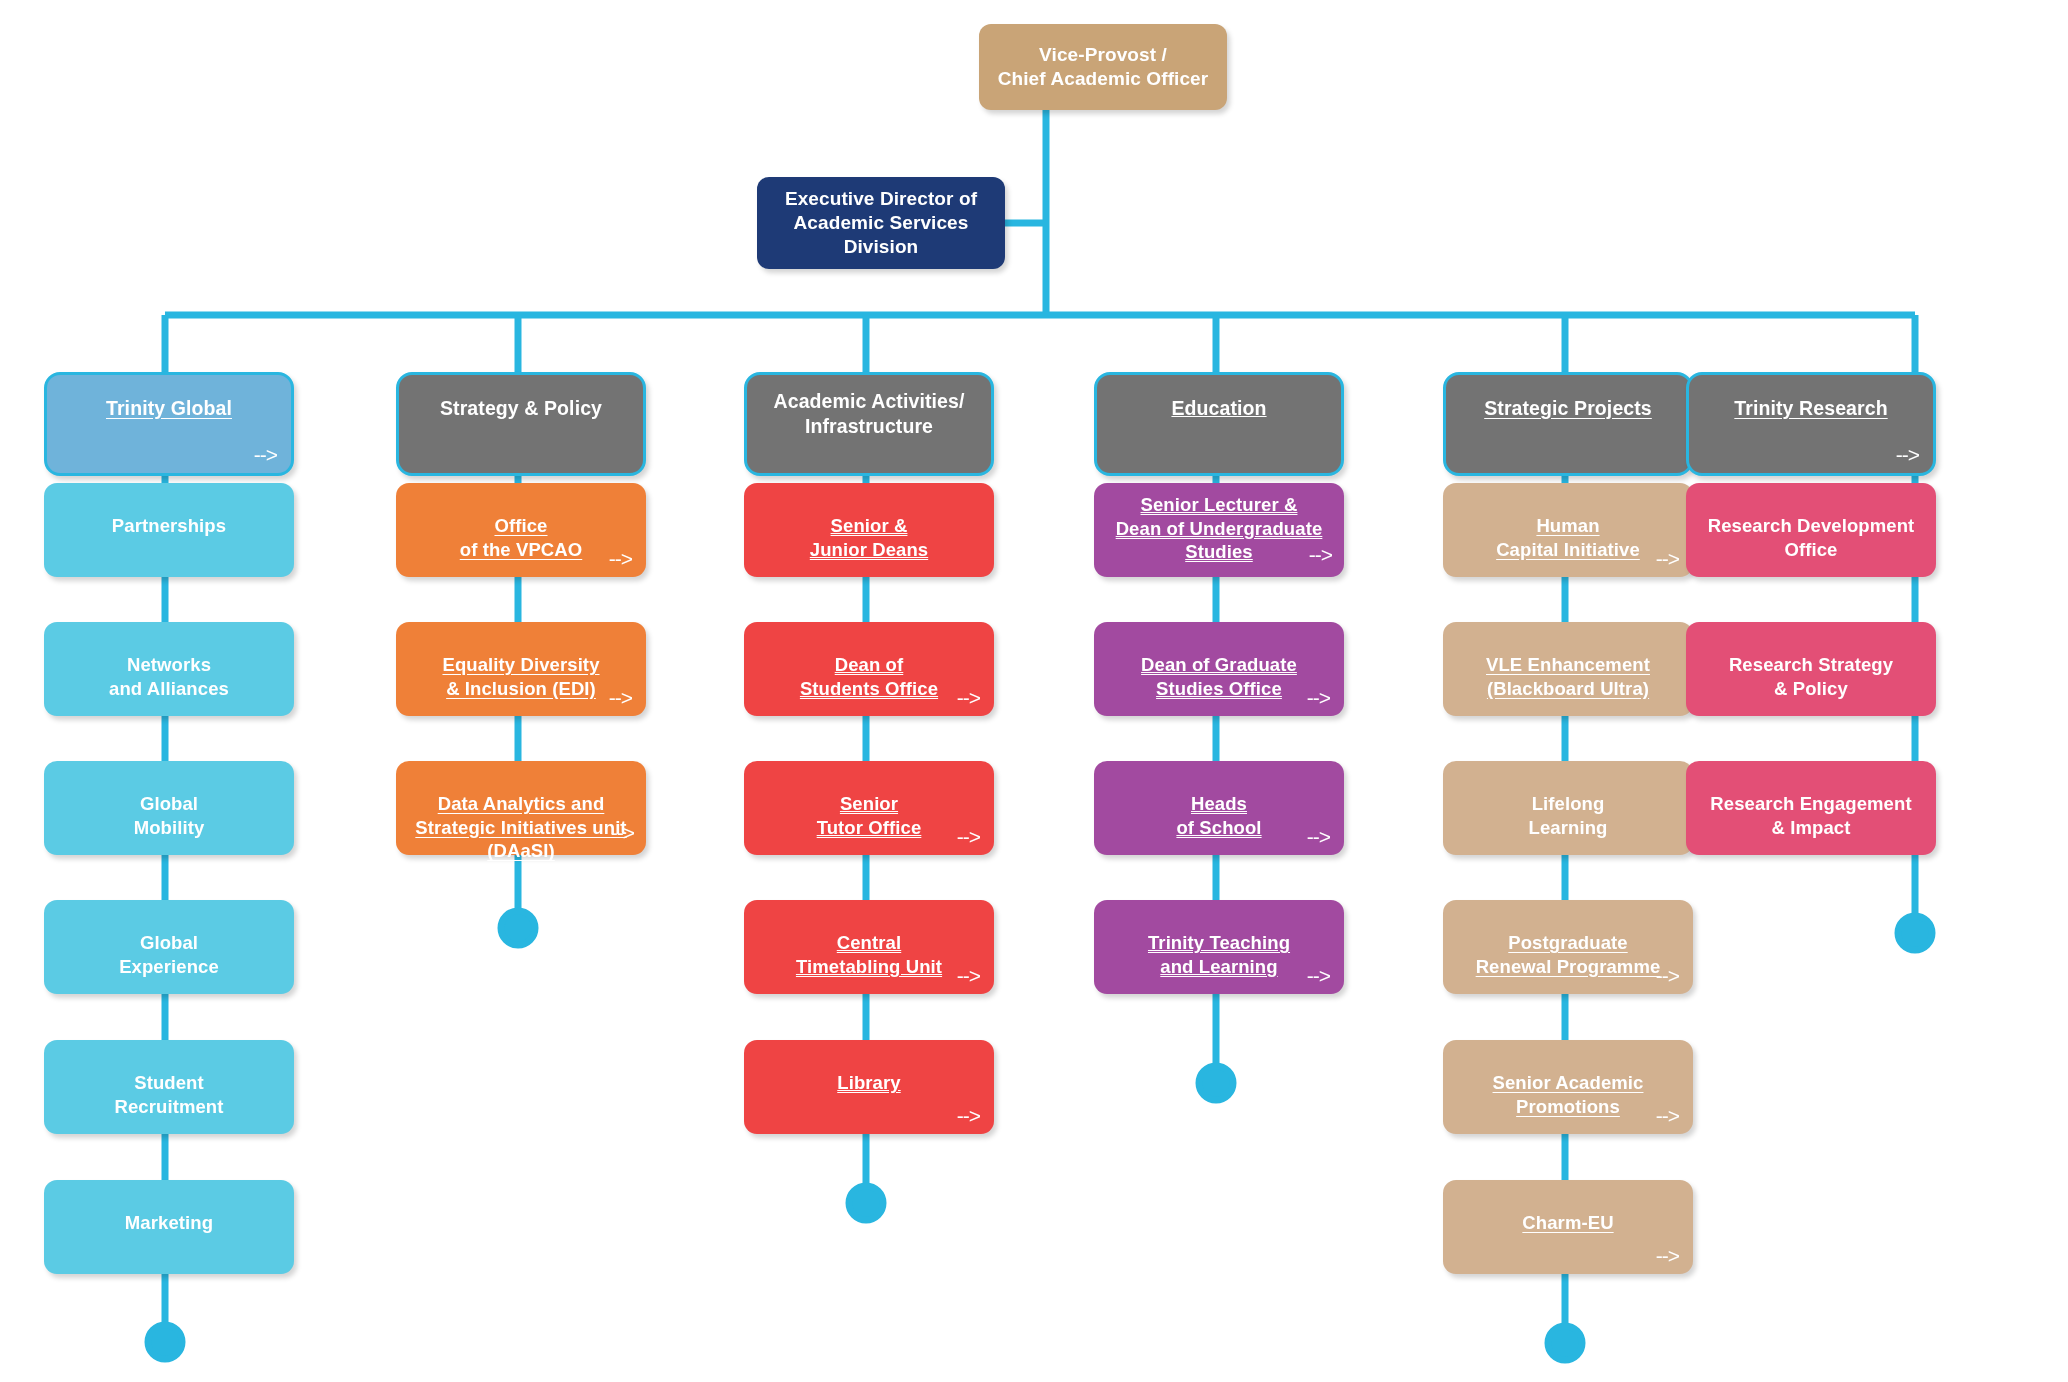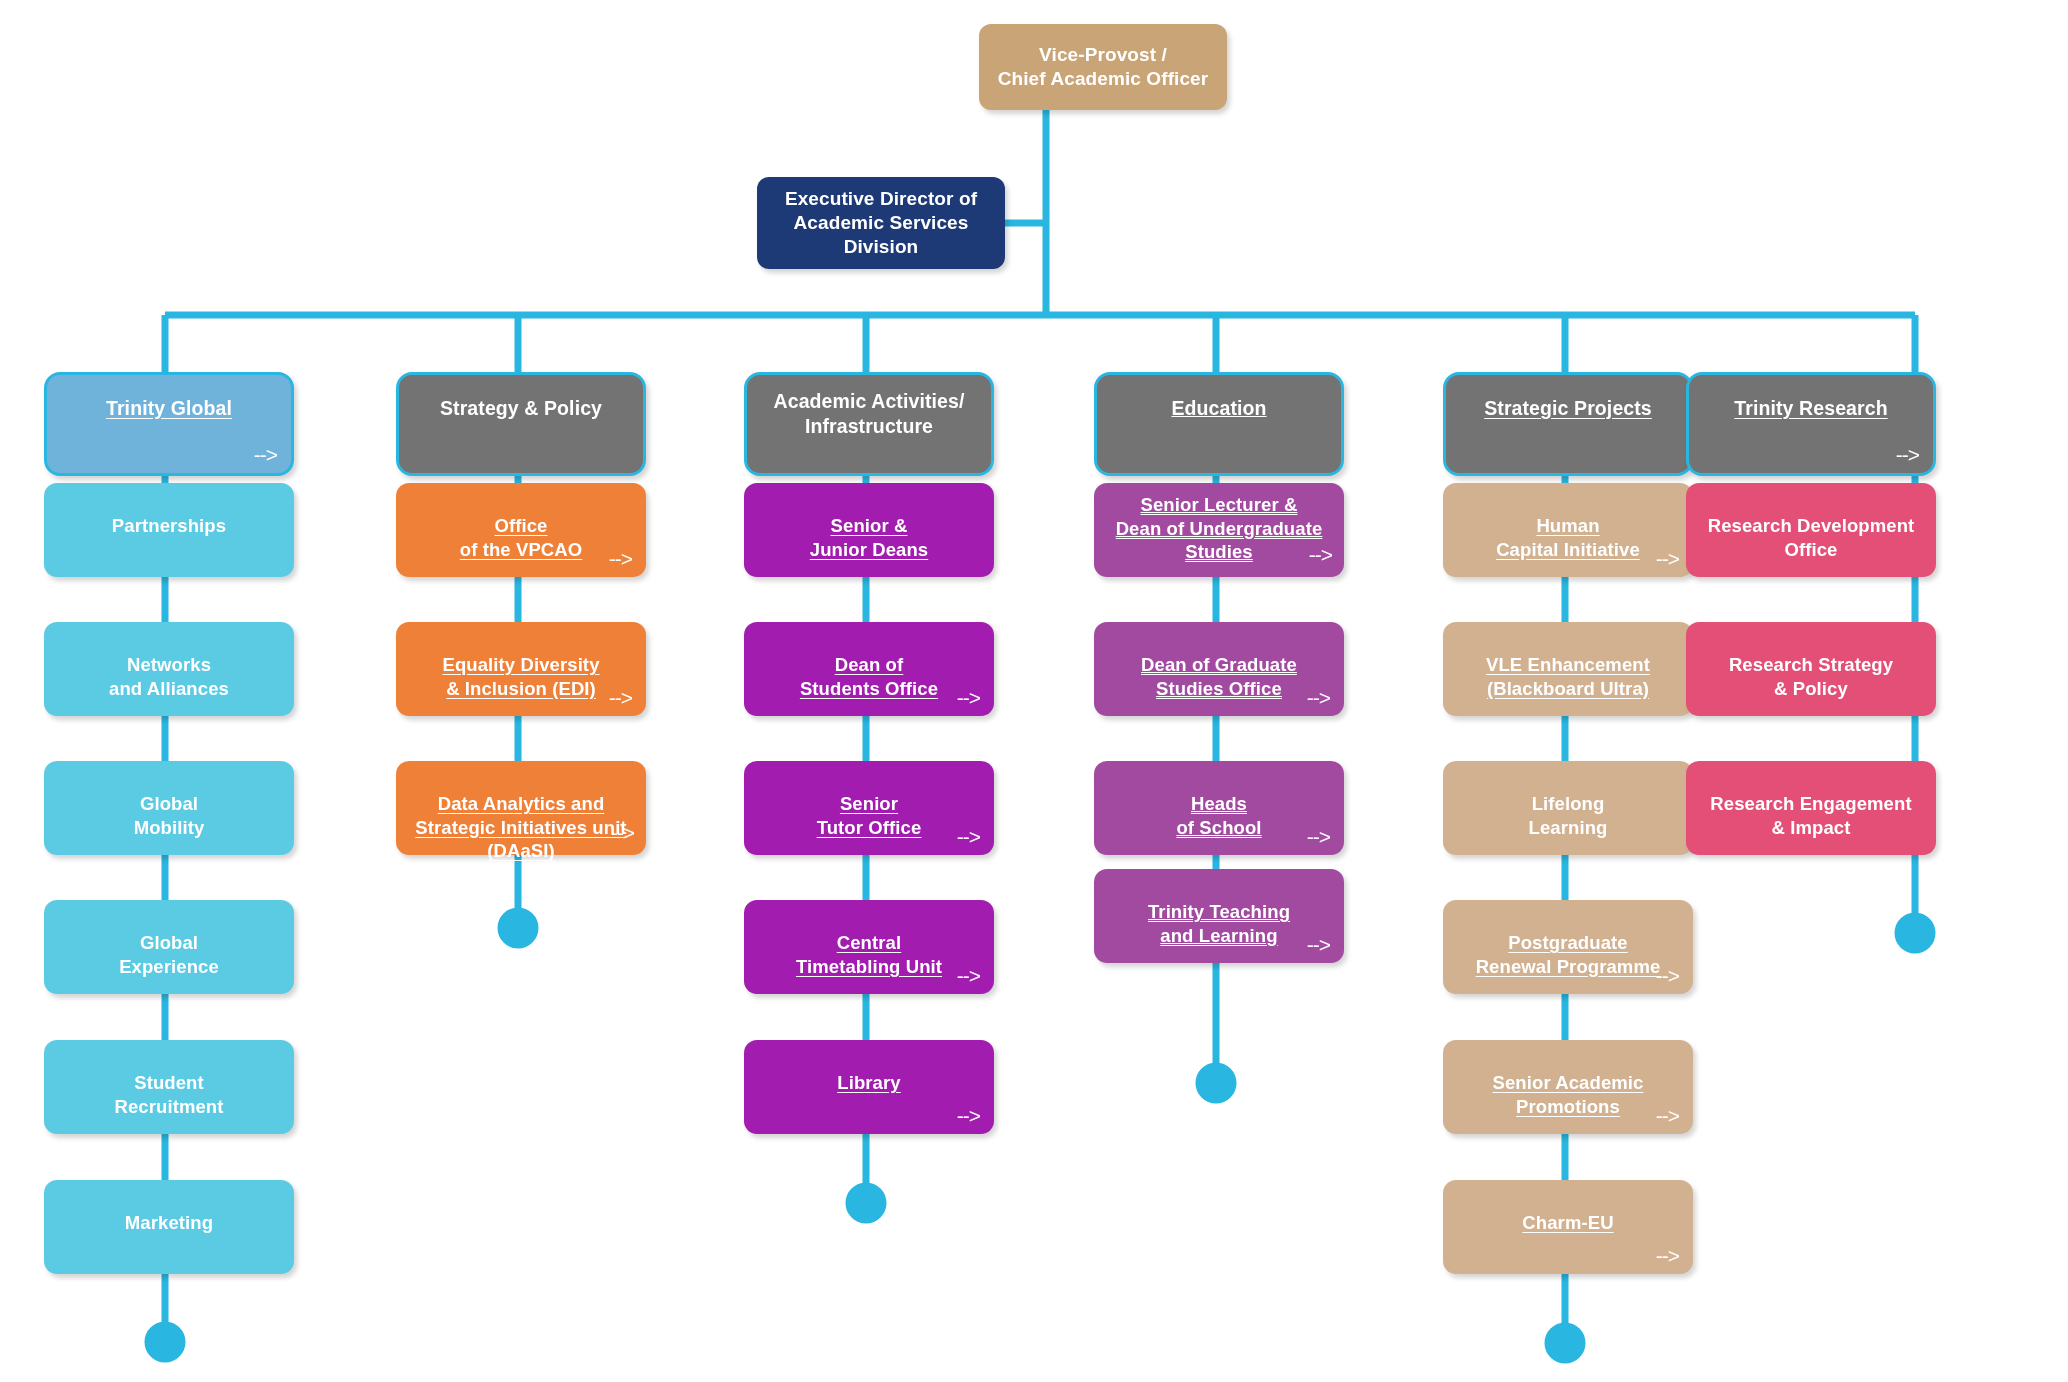--- a/index.html
+++ b/index.html
@@ -113,21 +113,21 @@
   .c1 { left: 44px; }
   .c2 { left: 396px; }
   .c3 { left: 744px; }
   .c4 { left: 1094px; text-decoration: underline; }
   .c5 { left: 1443px; }
   .c6 { left: 1686px; }
 
   
   .p-cyan   { background: #5bcbe4; }
   .p-orange { background: #ef8038; }
-  .p-green  { background: #a21caf; }
+  .p-green  { background: #ef4444; text-decoration: underline; }
   .p-purple { background: #a24aa0; }
   .p-tan    { background: #d2b190; }
   .p-pink   { background: #e34f76; }
 </style>
 </head>
 <body>
 
 <div id="chart-root">
 
   <svg id="connectors" viewBox="0 0 2068 1382" width="2068" height="1382" xmlns="http://www.w3.org/2000/svg">
@@ -261,21 +261,21 @@
   <div class="node child c4 p-purple linked" style="top:622px">
     <span class="label">Dean of Graduate
 Studies Office</span>
     <span class="arrow">--&gt;</span>
   </div>
   <div class="node child c4 p-purple linked" style="top:761px">
     <span class="label">Heads
 of School</span>
     <span class="arrow">--&gt;</span>
   </div>
-  <div class="node child c4 p-purple linked" style="top:869px">
+  <div class="node child c4 p-purple linked" style="top:900px">
     <span class="label">Trinity Teaching
 and Learning</span>
     <span class="arrow">--&gt;</span>
   </div>
 
   <div class="node col-head c5 linked" style="top:372px">
     <span class="label">Strategic Projects</span>
   </div>
   <div class="node child c5 p-tan linked" style="top:483px">
     <span class="label">Human

